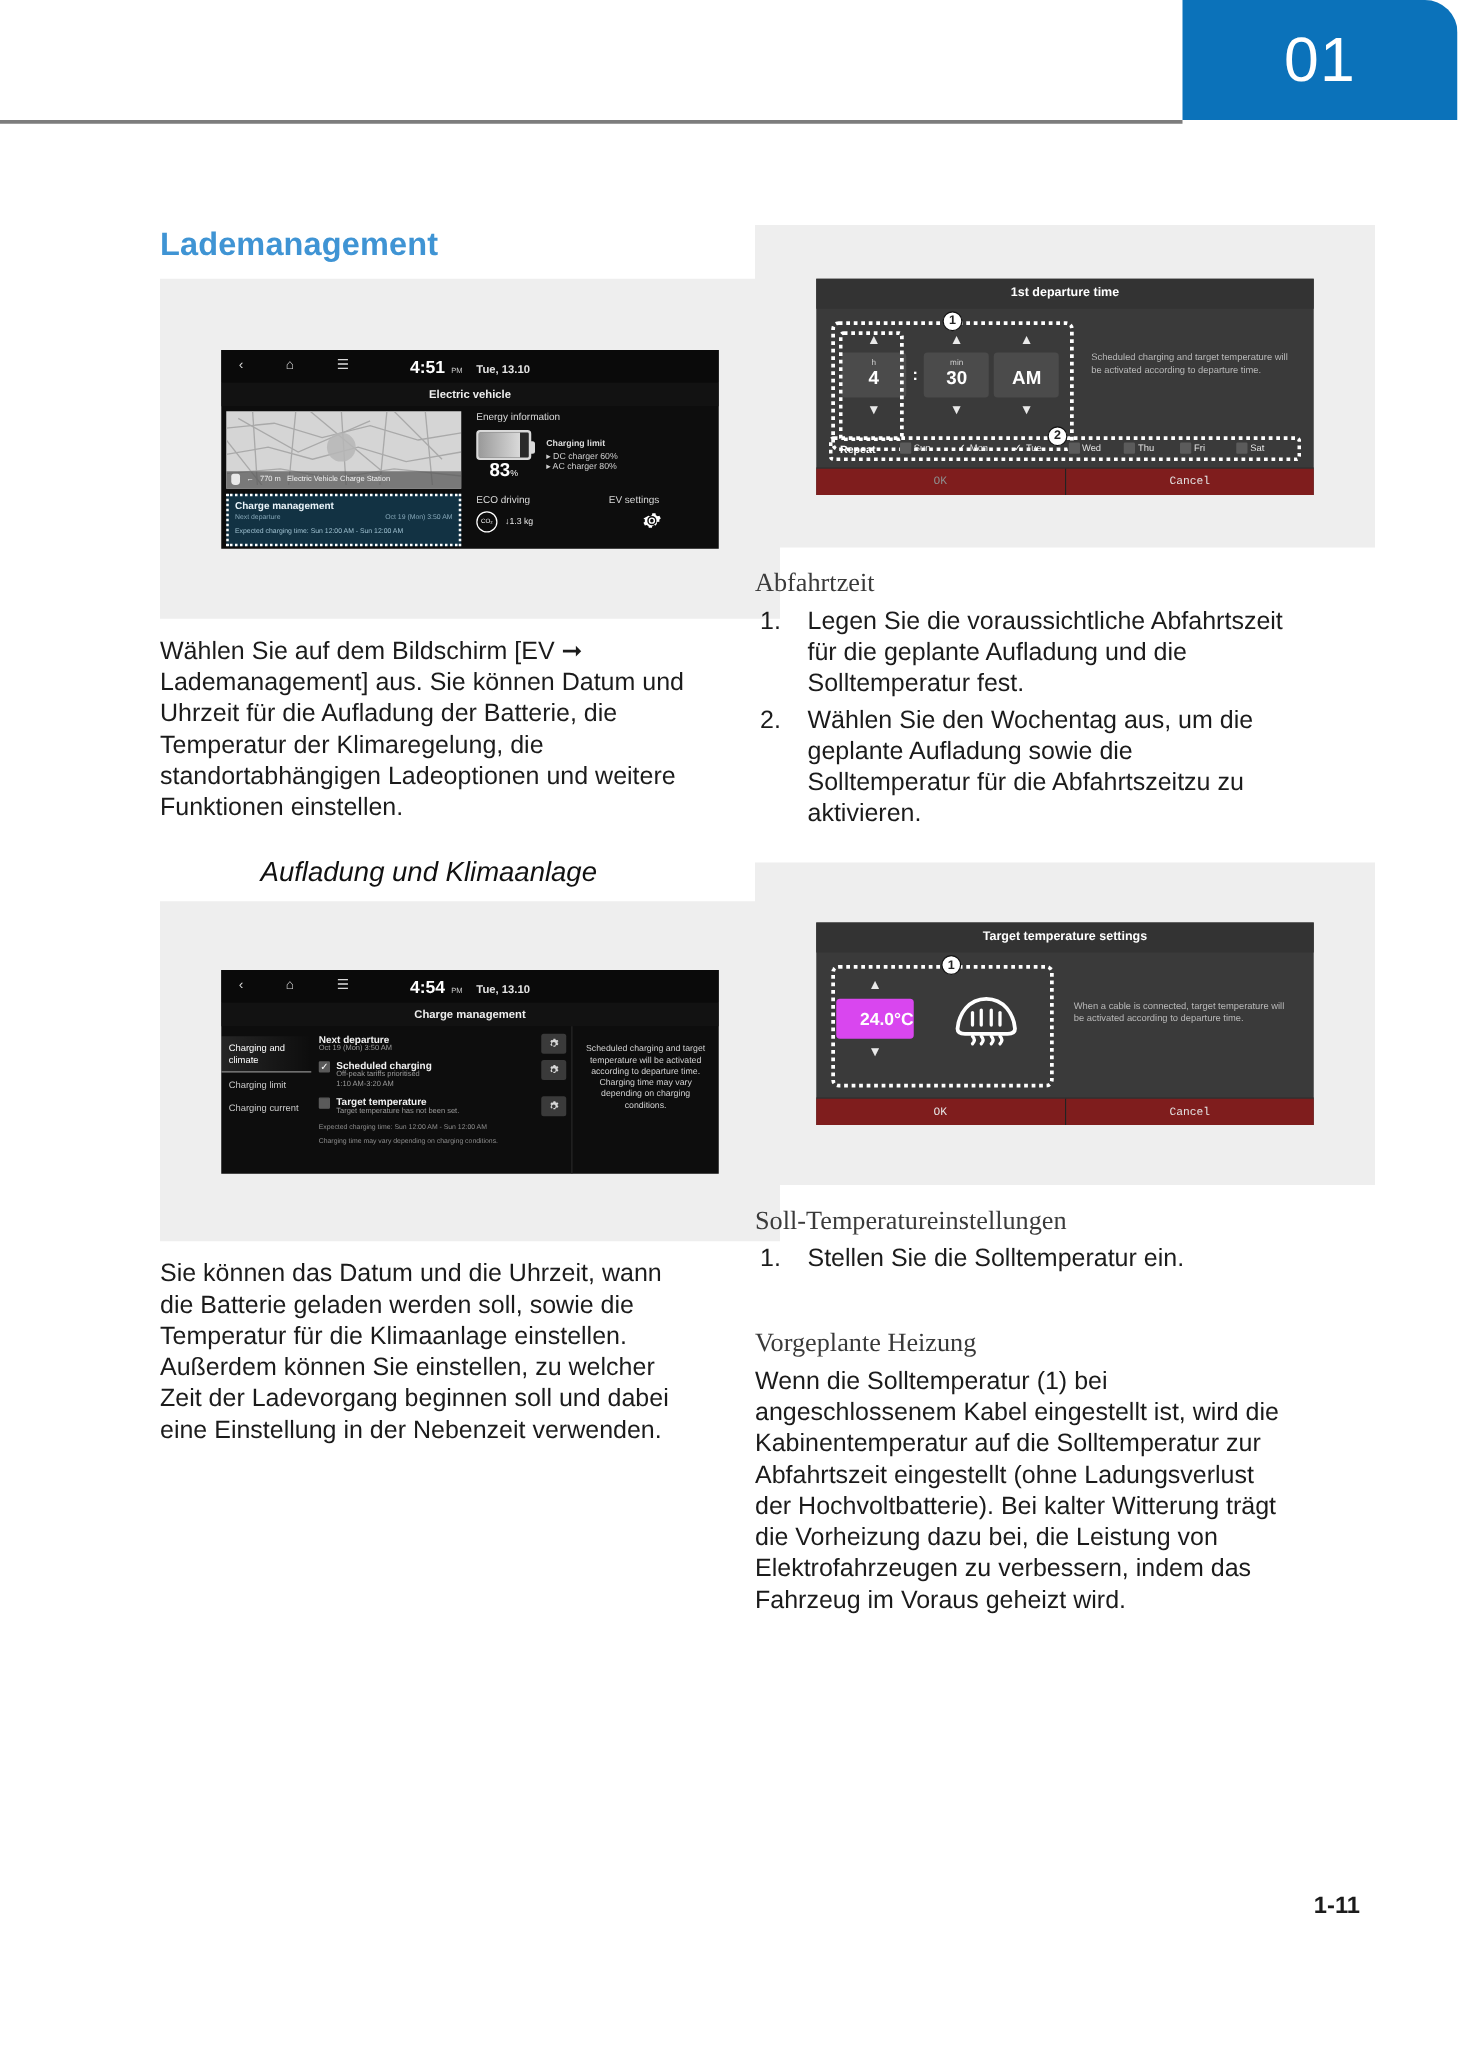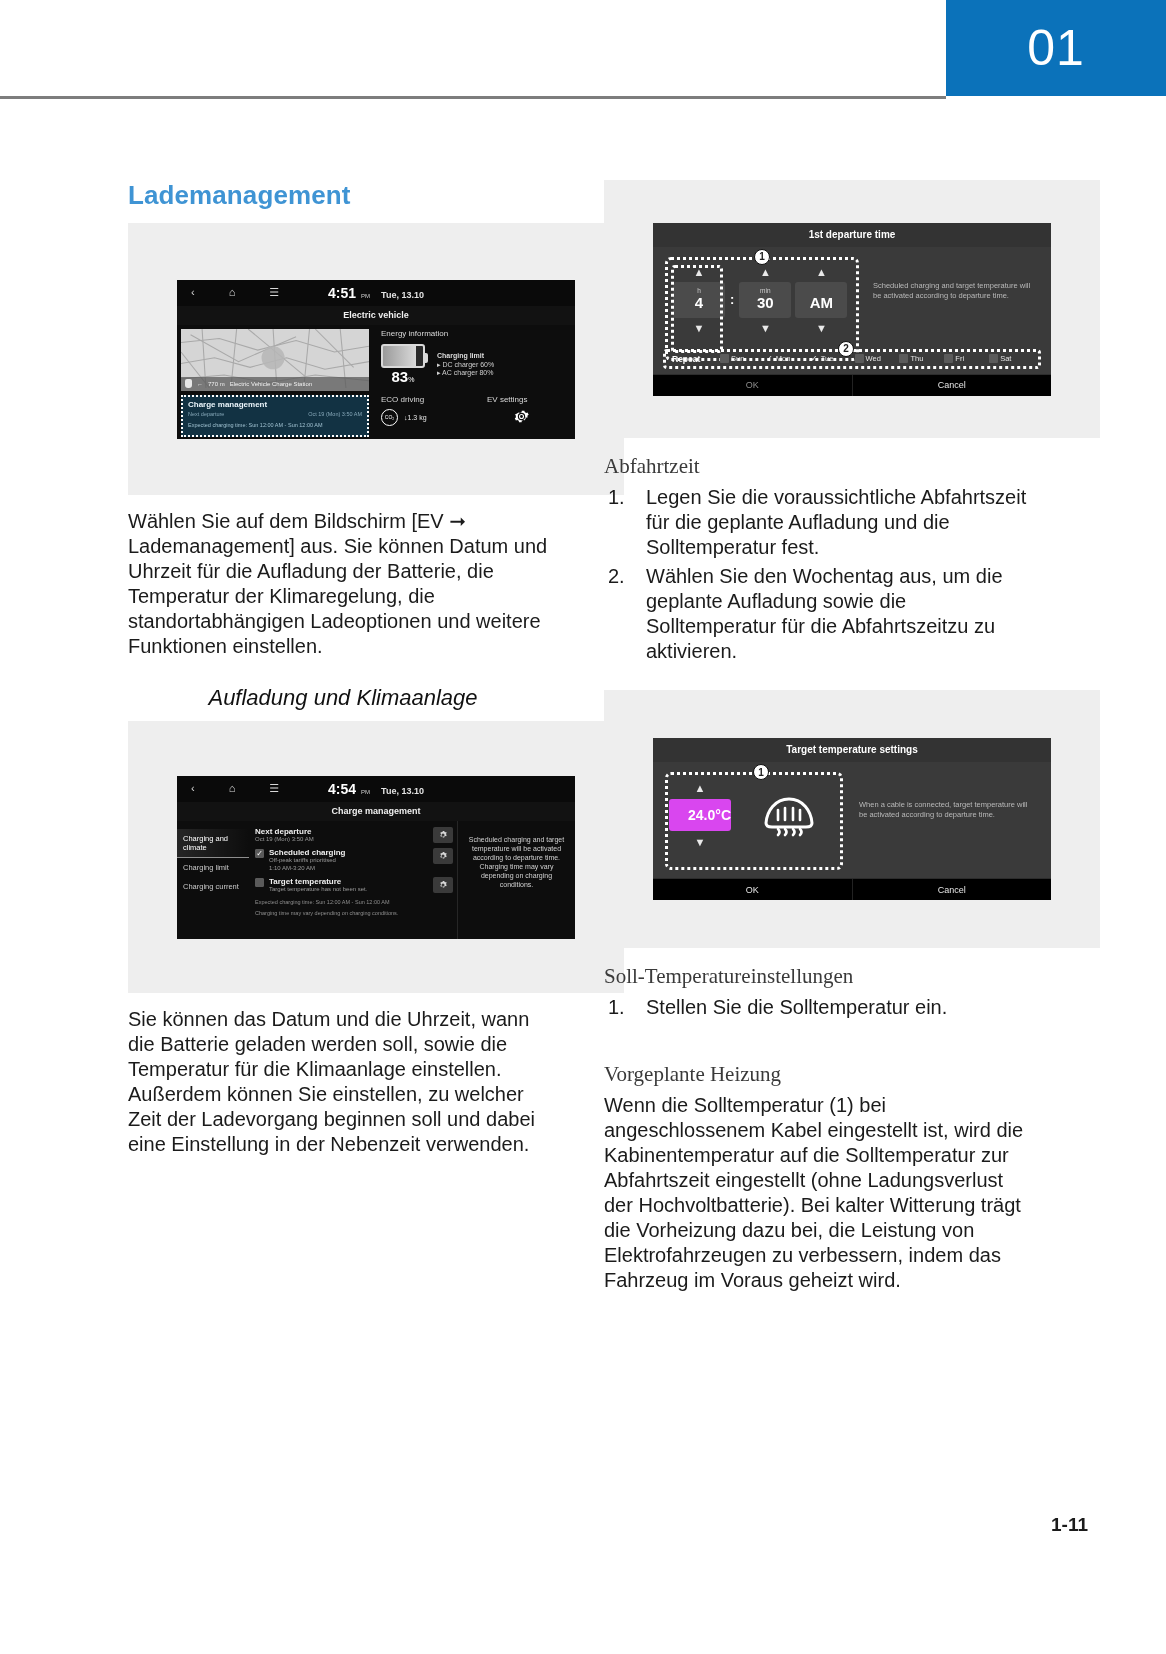--- a/index.html
+++ b/index.html
@@ -1,21 +1,21 @@
 <!DOCTYPE html>
 <html><head>
 <meta charset="utf-8">
 <style>
   * { box-sizing: border-box; margin: 0; padding: 0; }
   html, body {
     width: 1166px; height: 1654px;
     background: #ffffff;
     font-family: "Liberation Sans", sans-serif;
   }
-  .page { position: relative; width: 1166px; height: 1654px; overflow: hidden; }
+  .page { position: relative; width: 1166px; height: 1654px; overflow: hidden; border-radius: 26px; }
 
   
   .chapter-tab {
     position: absolute; top: 0; right: 0;
     width: 220px; height: 96px;
     background: #0b72ba;
     display: flex; align-items: center; justify-content: center;
   }
   .chapter-tab .num {
     color: #ffffff; font-size: 50px; font-weight: 300; letter-spacing: 1px;
@@ -236,21 +236,21 @@
     display: flex; align-items: center; justify-content: center;
     font-size: 8px; color: #fff; line-height: 1;
   }
   .day .box.checked { background: transparent; }
   .day .dname { font-size: 7.5px; color: #e4e4e4; }
   .dlg-buttons {
     display: flex; margin-top: 5px; height: 22px; border-top: 1px solid #2c2c2c;
   }
   .dlg-buttons .btn {
     flex: 1; display: flex; align-items: center; justify-content: center;
-    font-size: 9px; background: #000000;
+    font-size: 9px; background: #7f1d1d; font-family: Liberation Mono, monospace;
   }
   .dlg-buttons .btn.ok { color: #8d8d8d; border-right: 1px solid #222; }
   .dlg-buttons .btn.cancel { color: #e4e4e4; }
 
   
   .temp-body { display: flex; padding: 12px 12px 8px 12px; position: relative; }
   .temp-outline {
     position: absolute; left: 12px; top: 10px; width: 178px; height: 98px;
     border: 3px dotted #ffffff; border-radius: 6px;
   }

